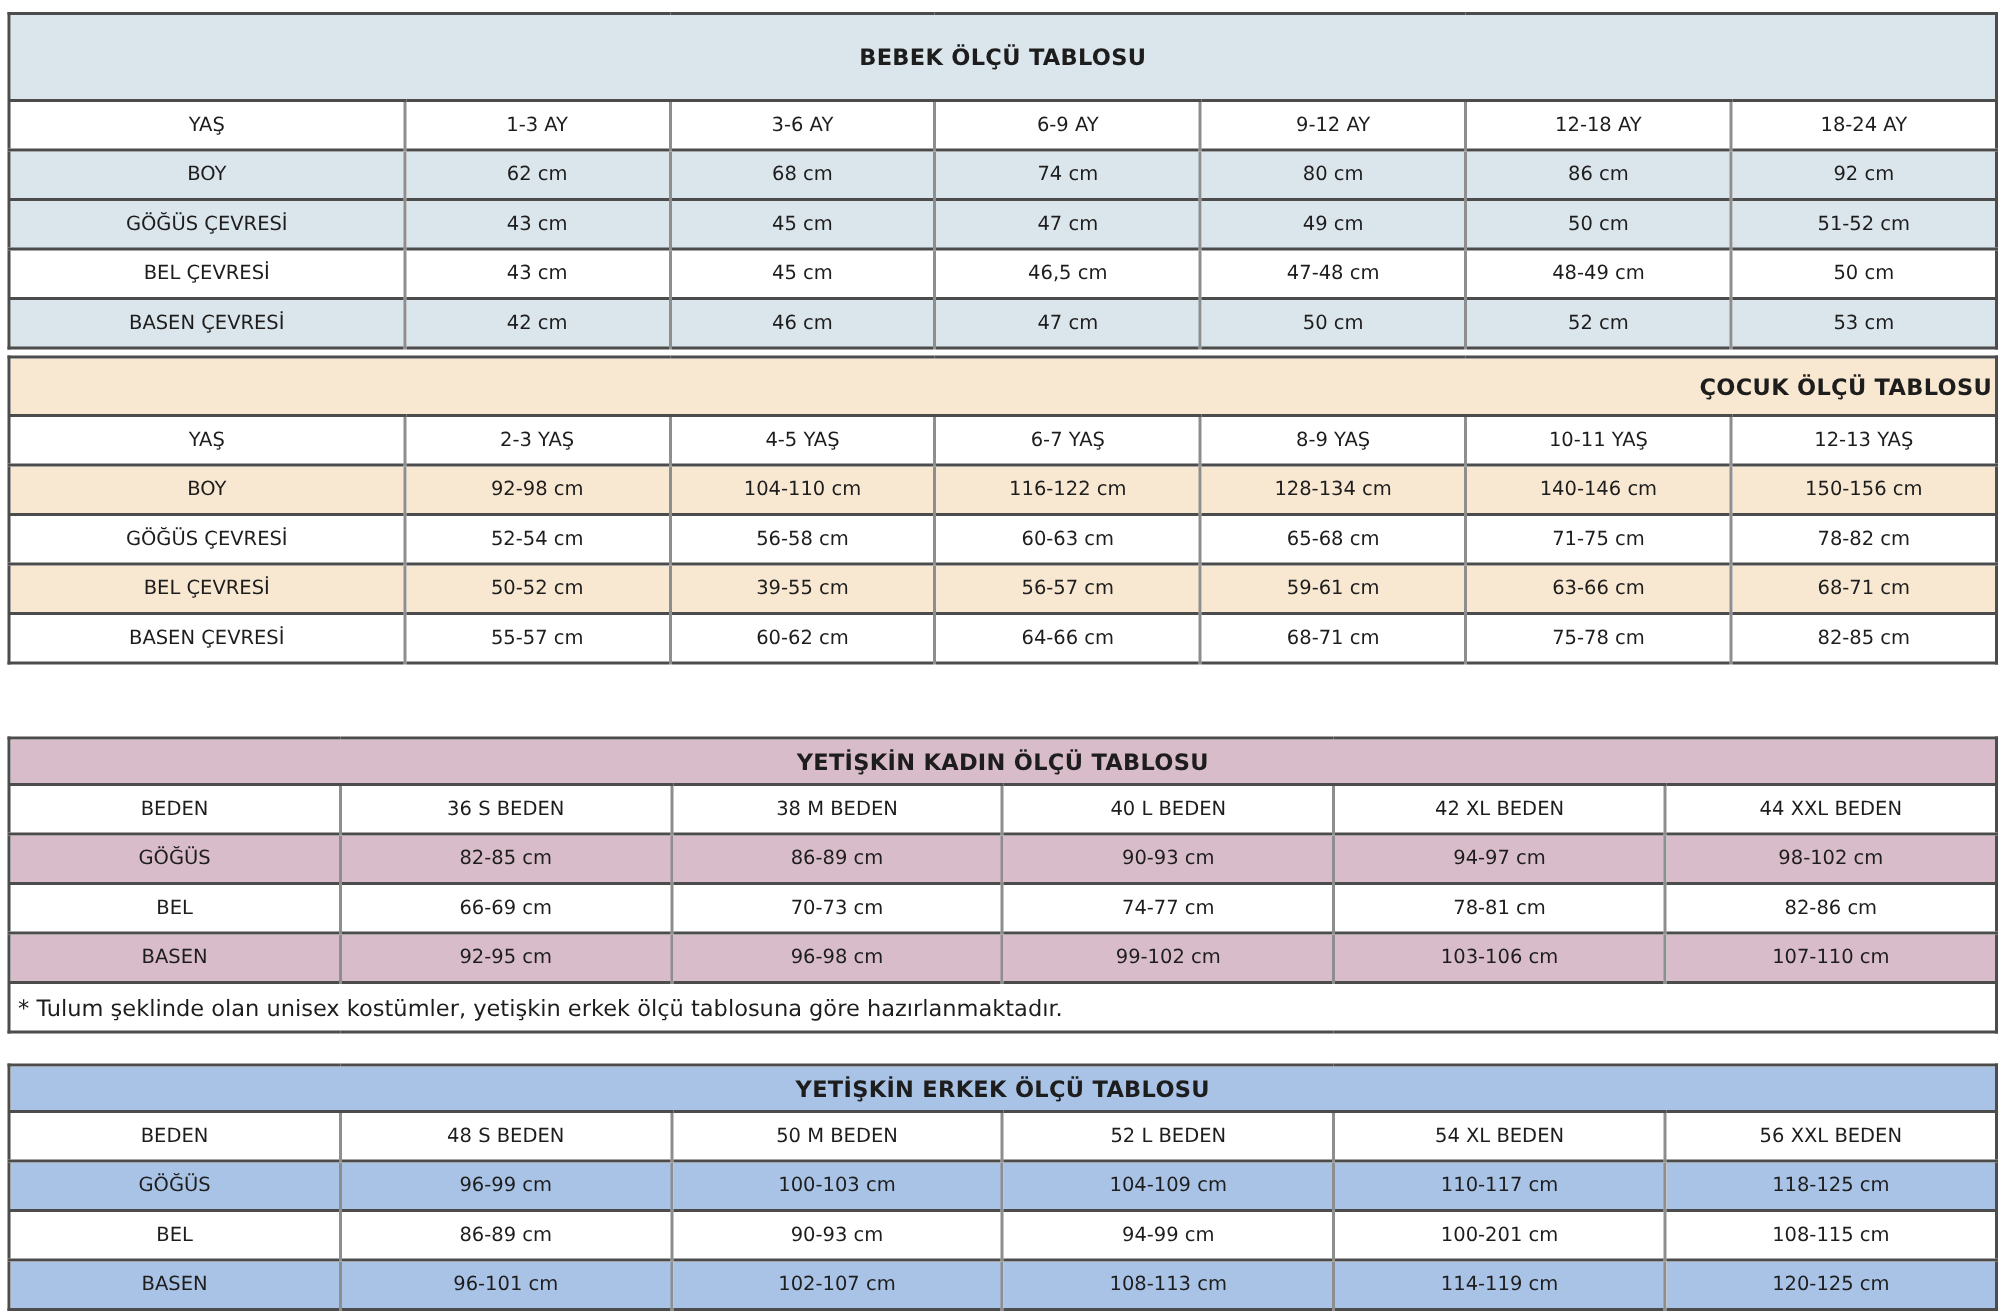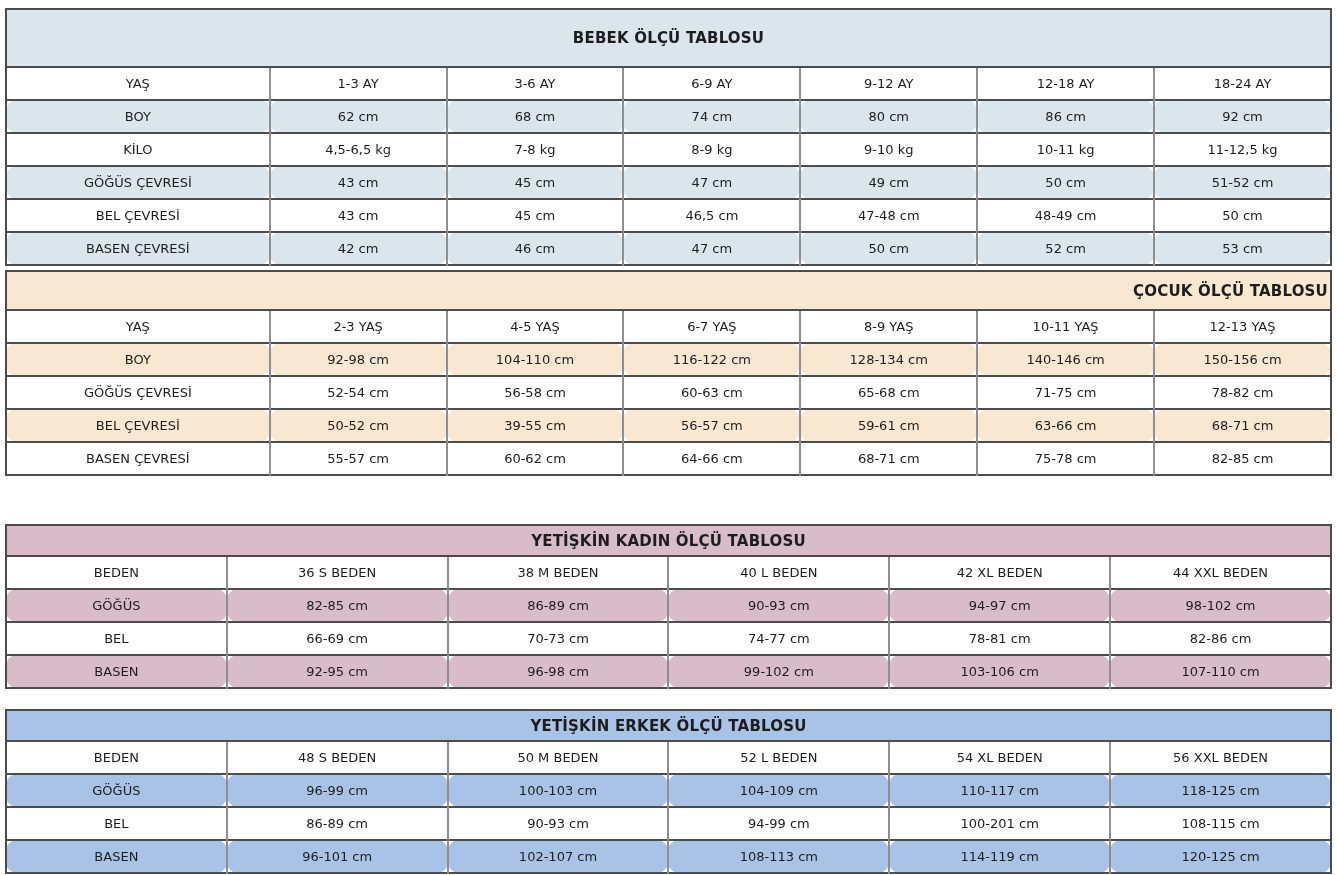--- a/index.html
+++ b/index.html
@@ -33,21 +33,21 @@
     overflow: hidden;
   }
   table.size-table td:first-child { border-left: none; }
   table.size-table td.title-cell {
     font-weight: bold;
     font-size: 15px;
     letter-spacing: 0.2px;
     background: var(--accent);
     border-top: none;
   }
-  table.size-table tr.striped td { background: var(--accent); border-radius: 11px; }
+  table.size-table tr.striped td { background: var(--accent); }
   table.size-table td.footnote-cell {
     text-align: left;
     font-size: 15px;
     padding: 2px 4px 2px 5px;
     background: #ffffff;
     white-space: pre-wrap;
     height: 27px;
   }
   
   .t-bebek { margin-bottom: 4px; }
@@ -88,29 +88,20 @@
         </tr>
         <tr class="striped">
           <td>BOY</td>
           <td>62 cm</td>
           <td>68 cm</td>
           <td>74 cm</td>
           <td>80 cm</td>
           <td>86 cm</td>
           <td>92 cm</td>
         </tr>
-        <tr>
-          <td>KİLO</td>
-          <td>4,5-6,5 kg</td>
-          <td>7-8 kg</td>
-          <td>8-9 kg</td>
-          <td>9-10 kg</td>
-          <td>10-11 kg</td>
-          <td>11-12,5 kg</td>
-        </tr>
         <tr class="striped">
           <td>GÖĞÜS ÇEVRESİ</td>
           <td>43 cm</td>
           <td>45 cm</td>
           <td>47 cm</td>
           <td>49 cm</td>
           <td>50 cm</td>
           <td>51-52 cm</td>
         </tr>
         <tr>
@@ -232,20 +223,23 @@
           <td>82-86 cm</td>
         </tr>
         <tr class="striped">
           <td>BASEN</td>
           <td>92-95 cm</td>
           <td>96-98 cm</td>
           <td>99-102 cm</td>
           <td>103-106 cm</td>
           <td>107-110 cm</td>
         </tr>
+        <tr>
+          <td colspan="6" class="footnote-cell"><span>*</span><span> Tulum şeklinde olan unisex kostümler, yetişkin erkek ölçü tablosuna göre hazırlanmaktadır.</span></td>
+        </tr>
       </tbody>
     </table>
     <table class="size-table t-erkek" style="--accent: #a9c3e6;">
       <colgroup>
         <col style="width: 16.66%;">
         <col style="width: 16.668%;">
         <col style="width: 16.668%;">
         <col style="width: 16.668%;">
         <col style="width: 16.668%;">
         <col style="width: 16.668%;">

